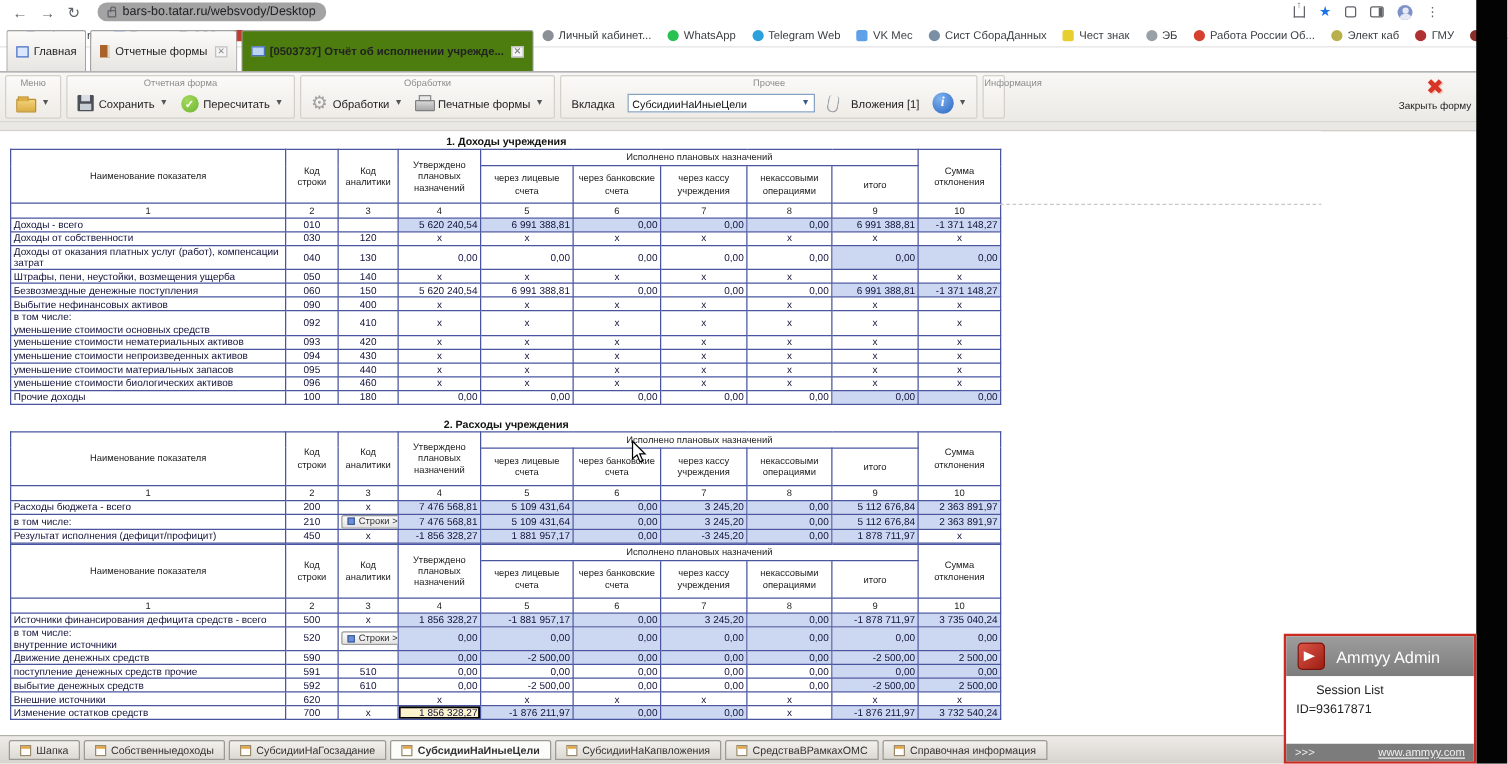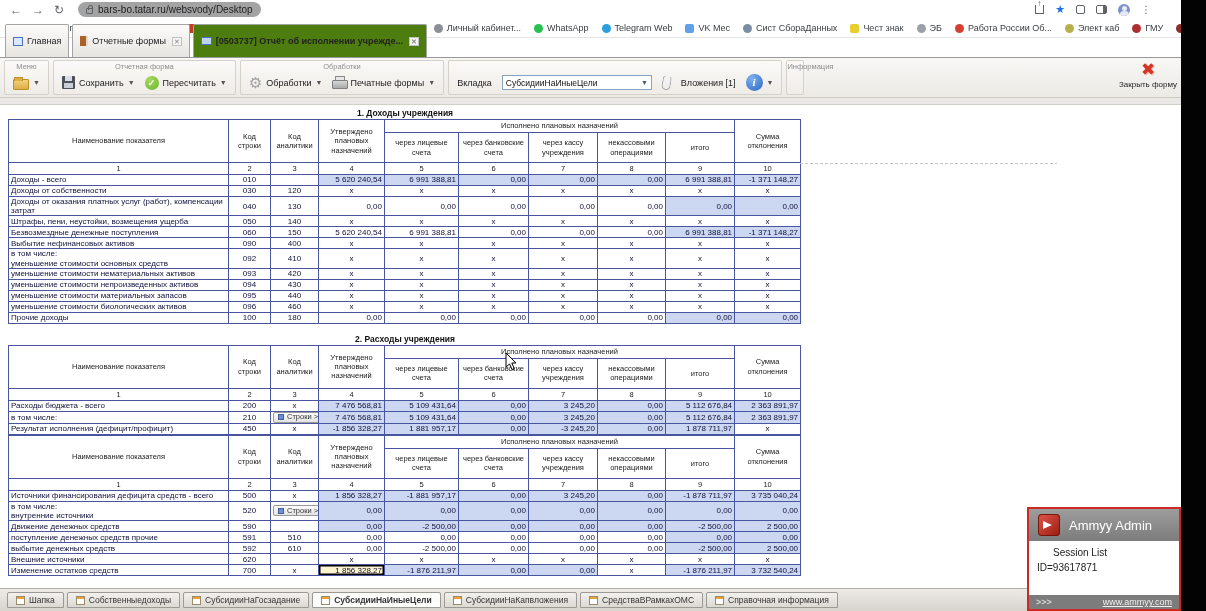--- a/index.html
+++ b/index.html
@@ -259,20 +259,21 @@
       <span>Обработки</span>
       <span class="caret">▼</span>
     </div>
     <div class="rbtn">
       <span class="ico-printer"></span>
       <span>Печатные формы</span>
       <span class="caret">▼</span>
     </div>
   </div>
   <div class="rgroup">
+    <div class="rcap">Прочее</div>
     <span class="vk-label">Вкладка</span>
     <div class="vk-select">
       <span>СубсидииНаИныеЦели</span>
       <span class="caret">▼</span>
     </div>
     <span class="ico-clip"></span>
     <span style="font-size:9px;">Вложения [1]</span>
     <div class="rbtn">
       <span class="ico-info">i</span>
       <span class="caret">▼</span>

